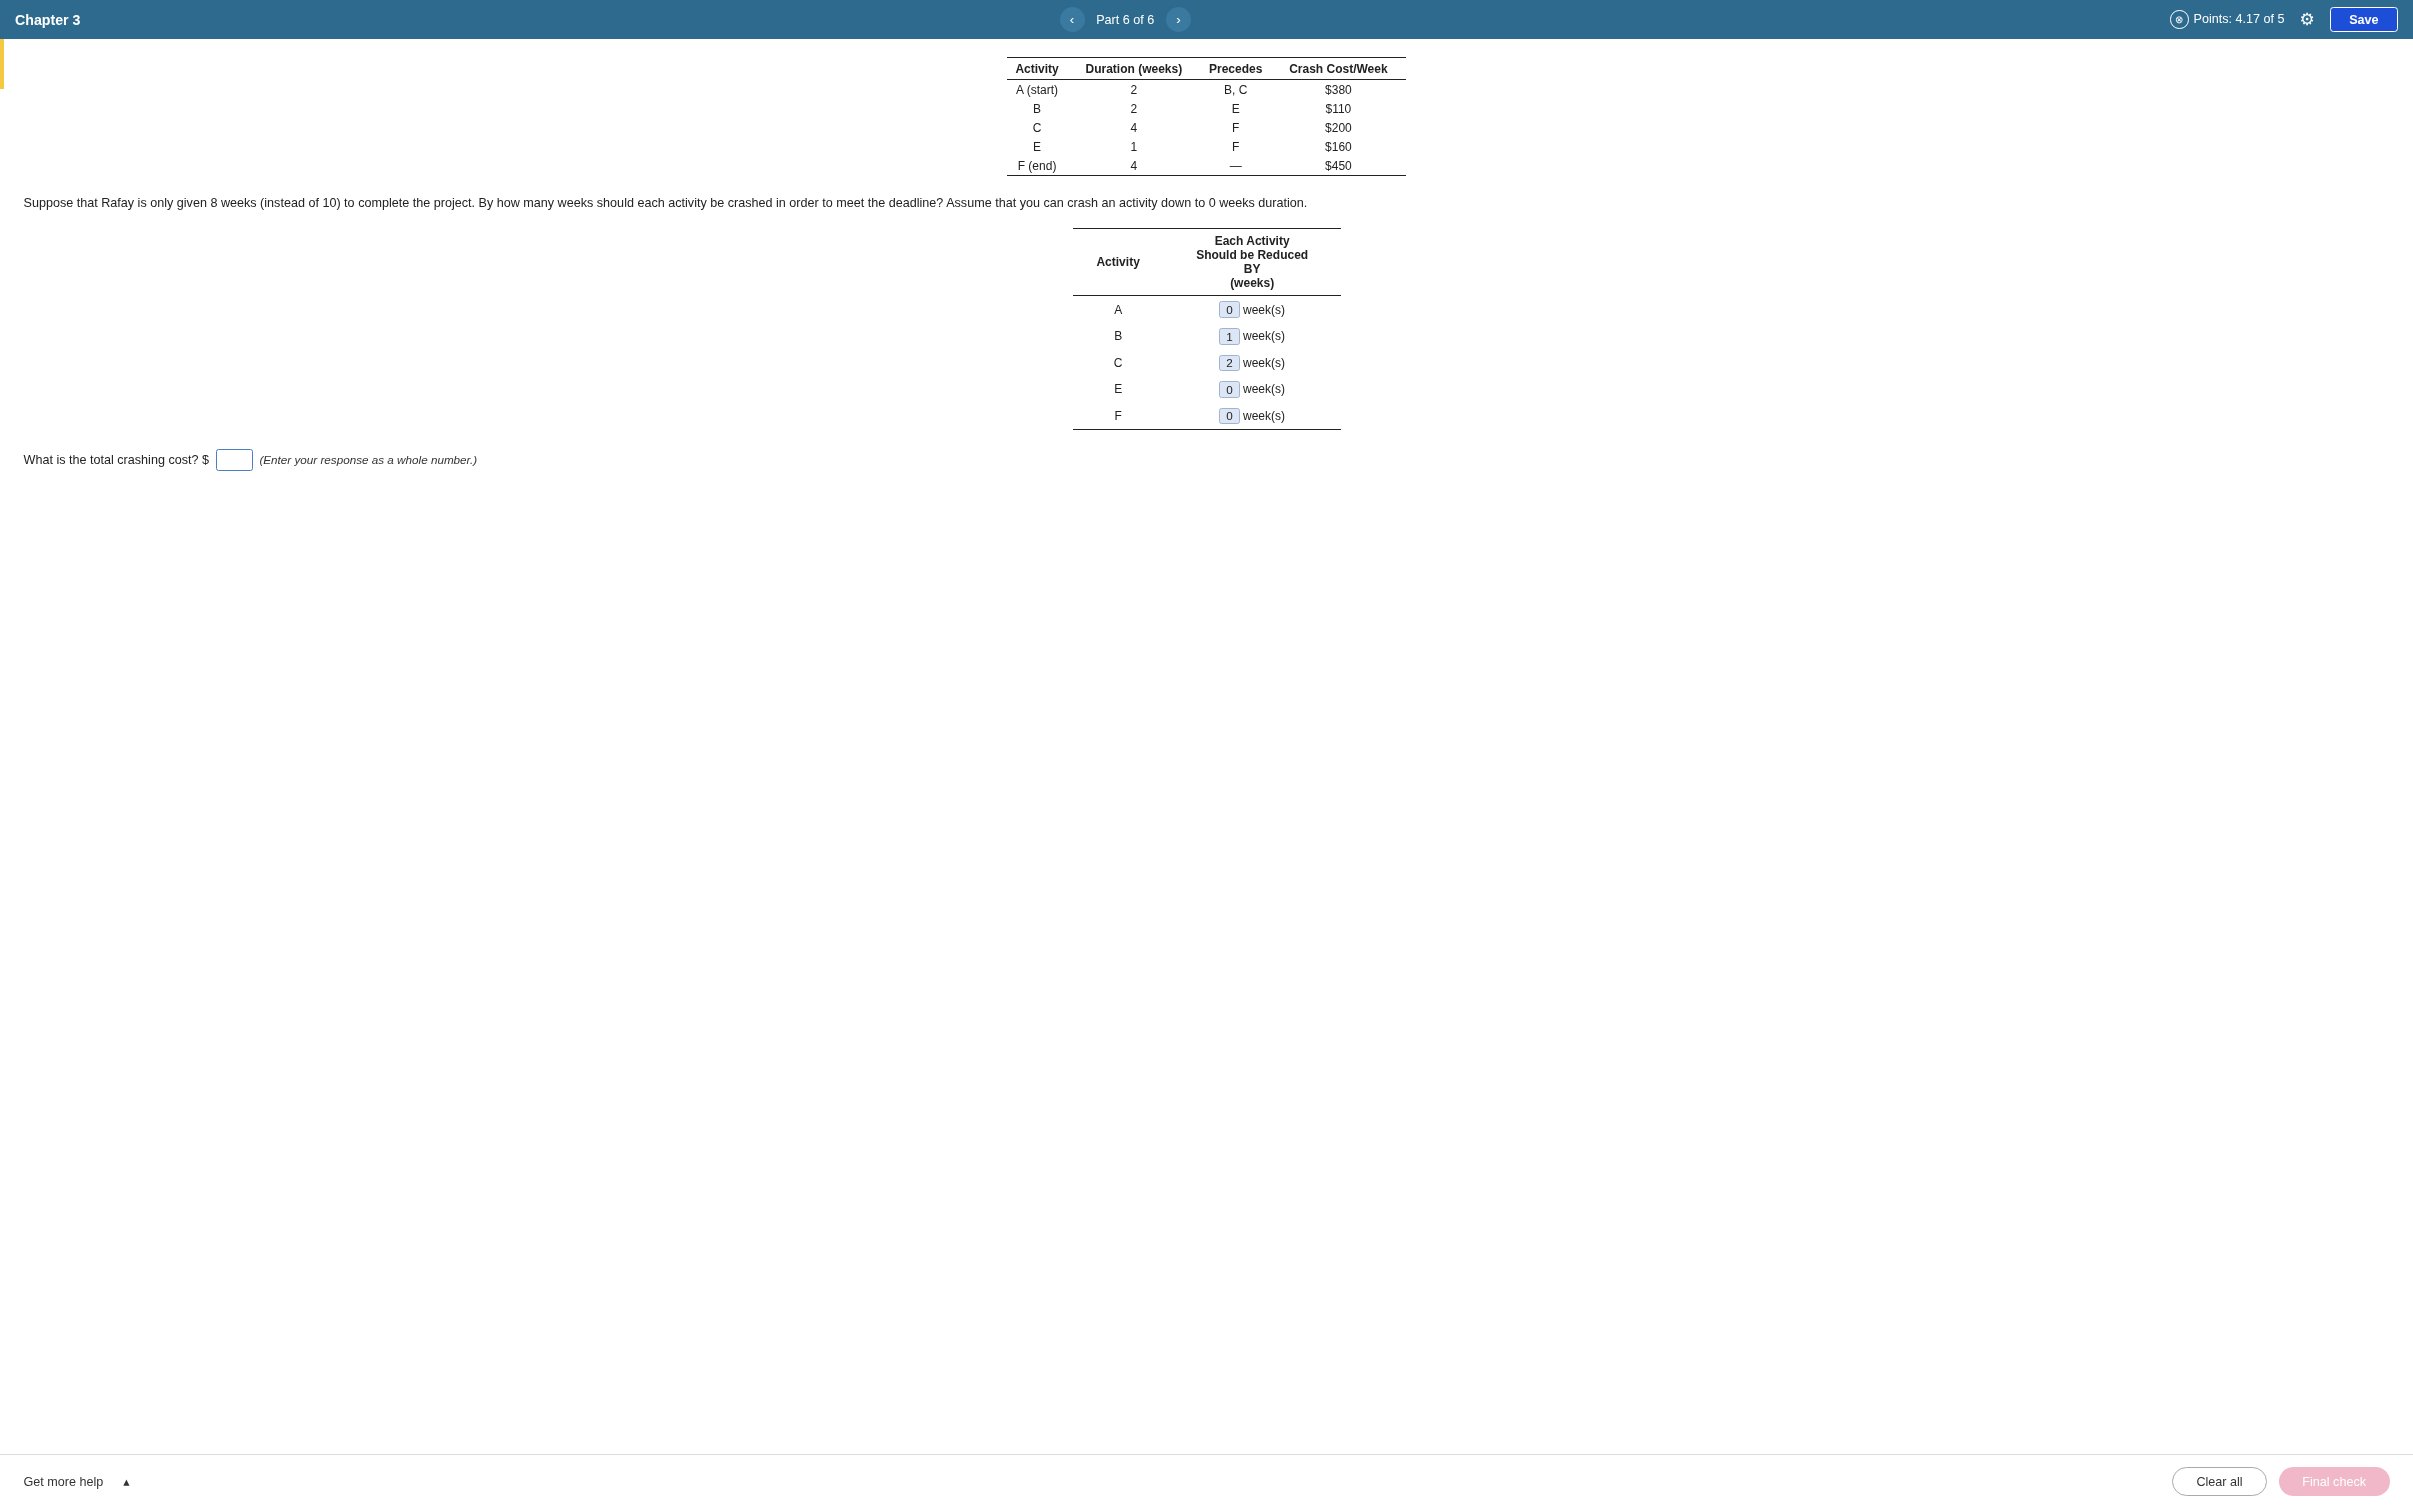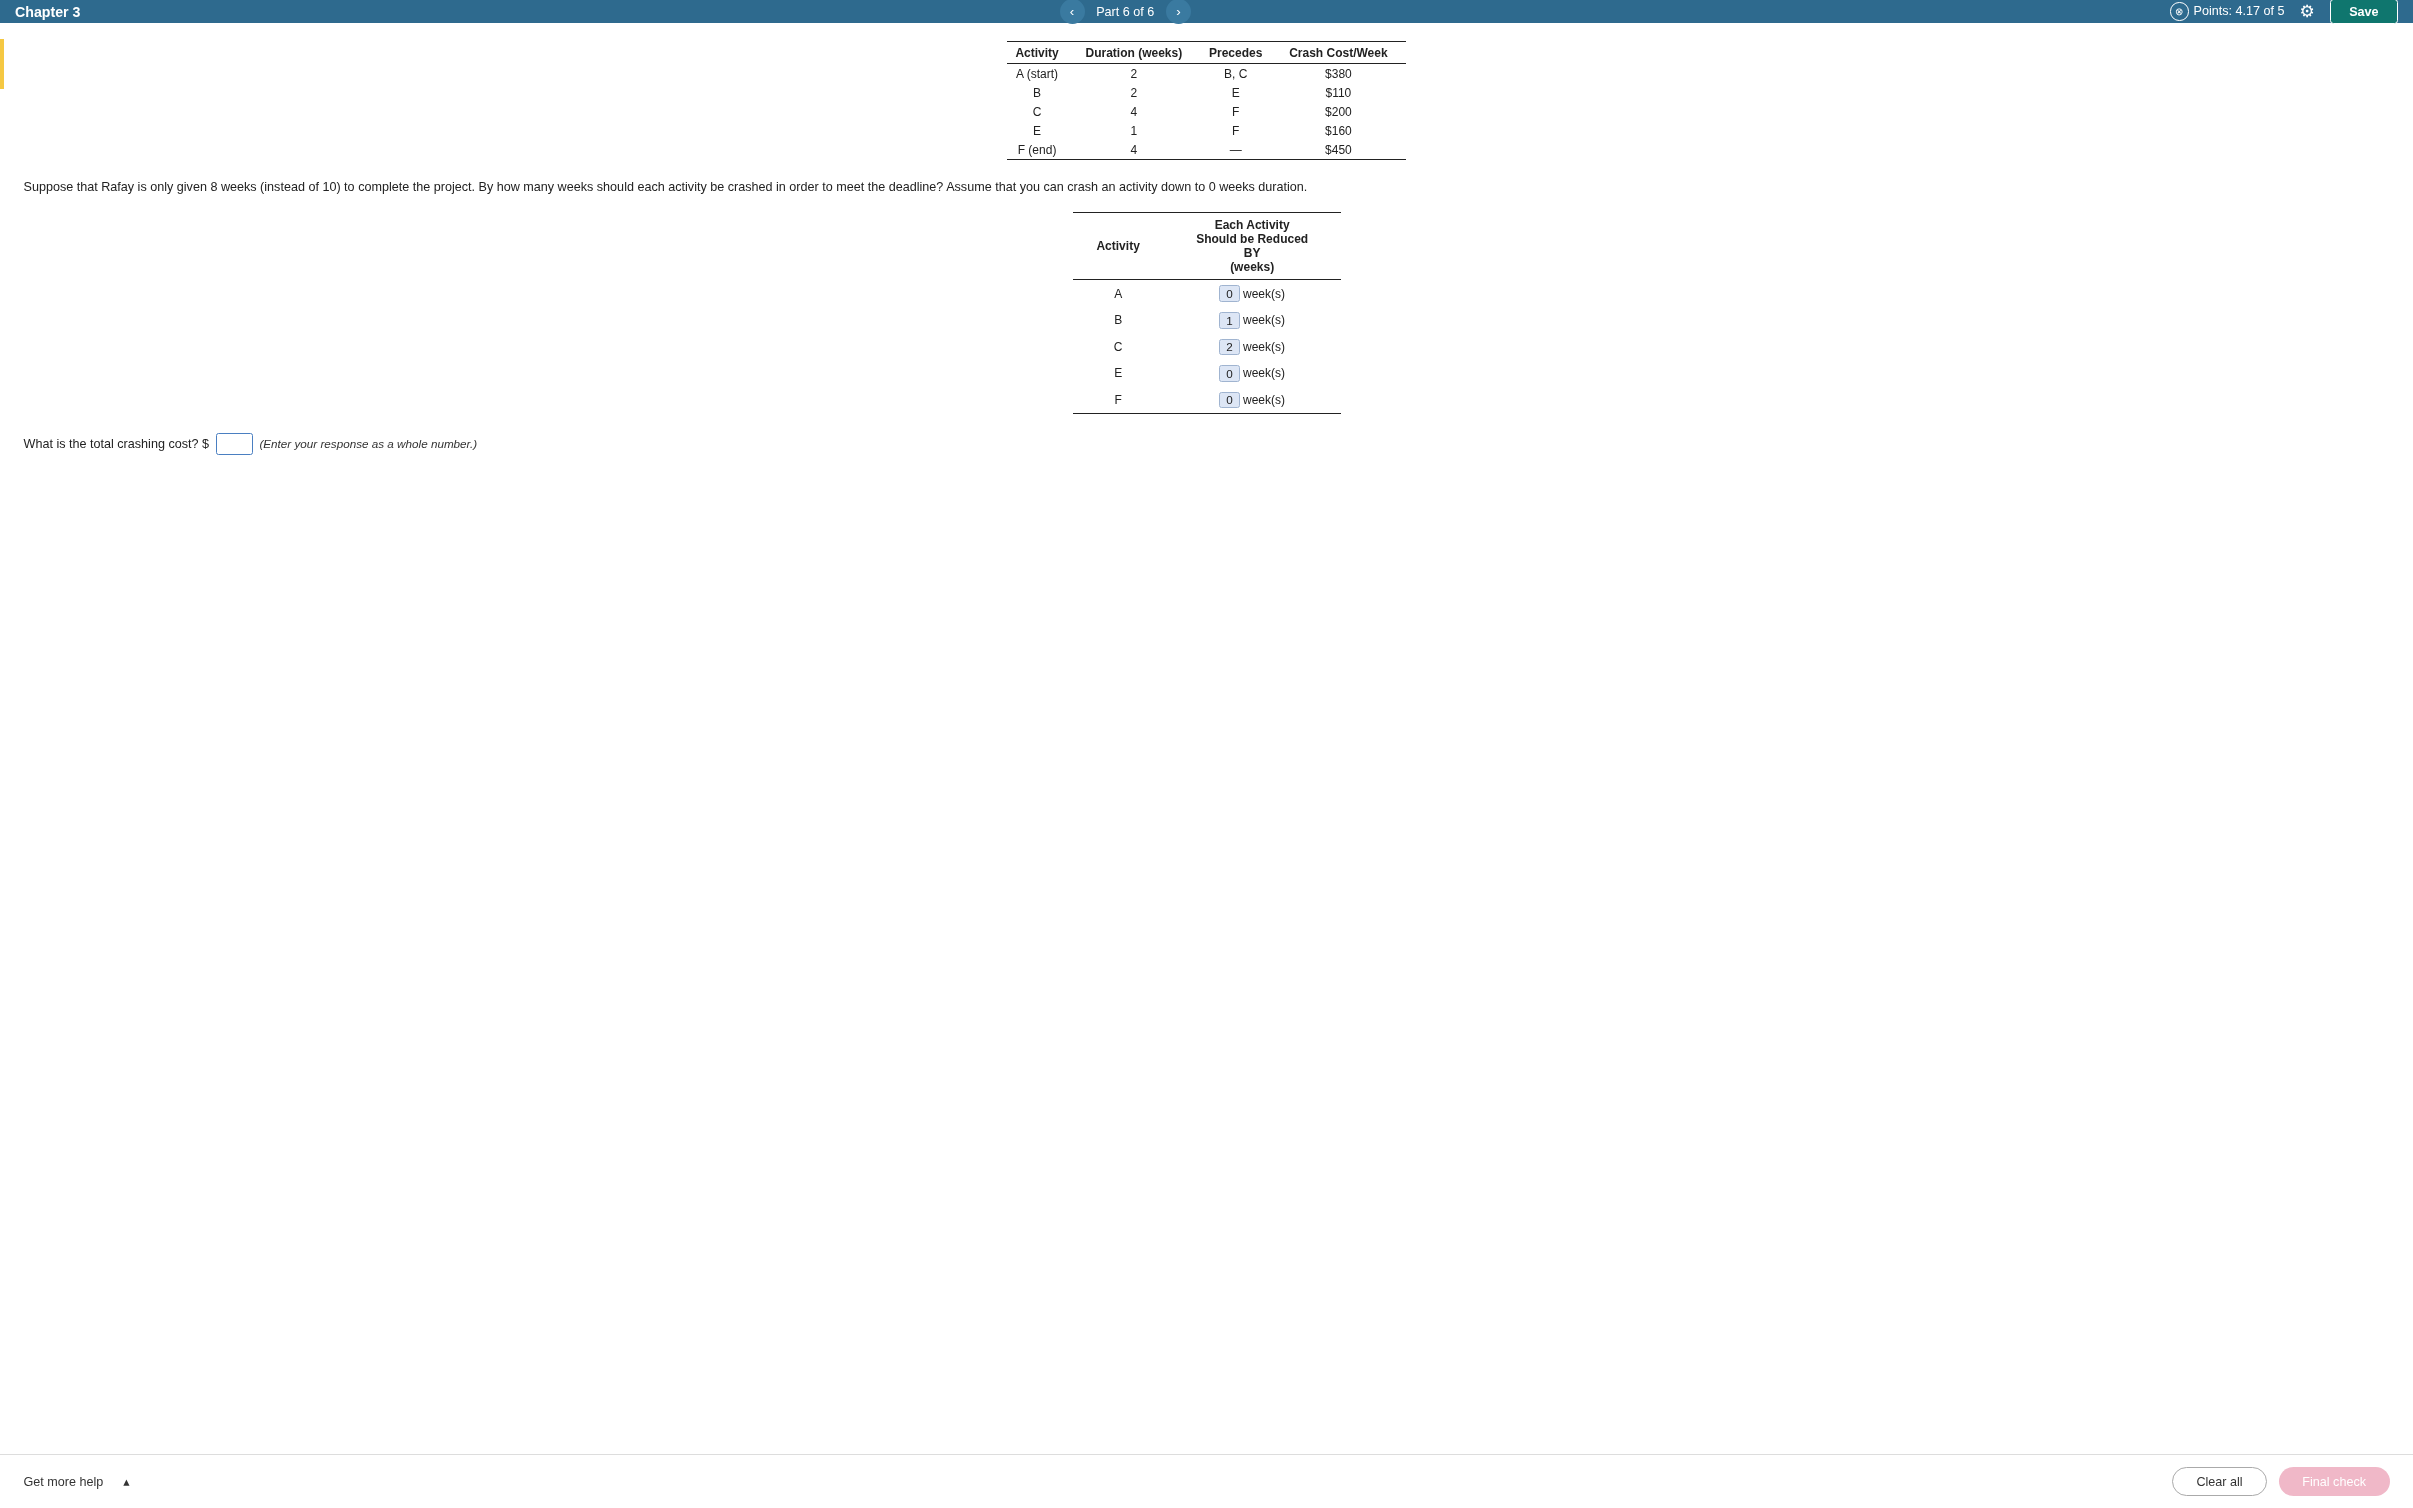--- a/index.html
+++ b/index.html
@@ -13,21 +13,21 @@
       flex-direction: column;
     }
 
     
     .top-bar {
       background: #2e6a8e;
       display: flex;
       align-items: center;
       justify-content: space-between;
       padding: 0 15px;
-      height: 23px;
+      height: 39px;
       color: #fff;
     }
     .top-bar-left {
       font-size: 14.2px;
       font-weight: bold;
       color: #fff;
     }
     .top-bar-center {
       display: flex;
       align-items: center;
@@ -63,21 +63,21 @@
       height: 18.4px;
       border-radius: 50%;
       border: 1.7px solid #fff;
       display: flex;
       align-items: center;
       justify-content: center;
       font-size: 10px;
       color: #fff;
     }
     .save-btn {
-      background: #0f766e;
+      background: #1d4ed8;
       border: 1.7px solid #fff;
       color: #fff;
       padding: 4.2px 18.4px;
       border-radius: 3.4px;
       font-size: 12.6px;
       font-weight: bold;
       cursor: pointer;
     }
     .settings-icon {
       font-size: 17px;

